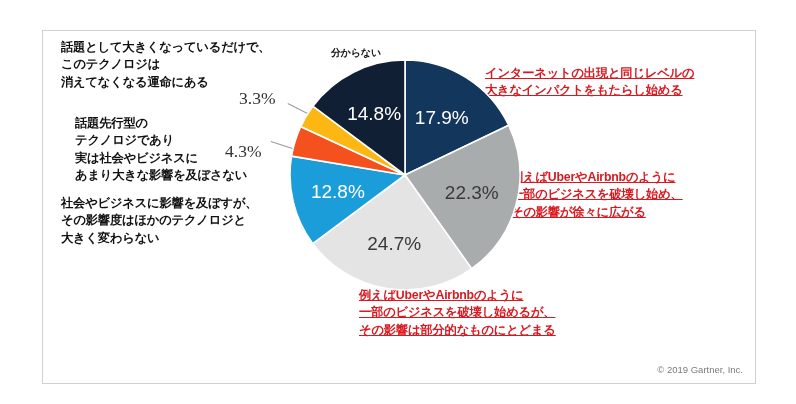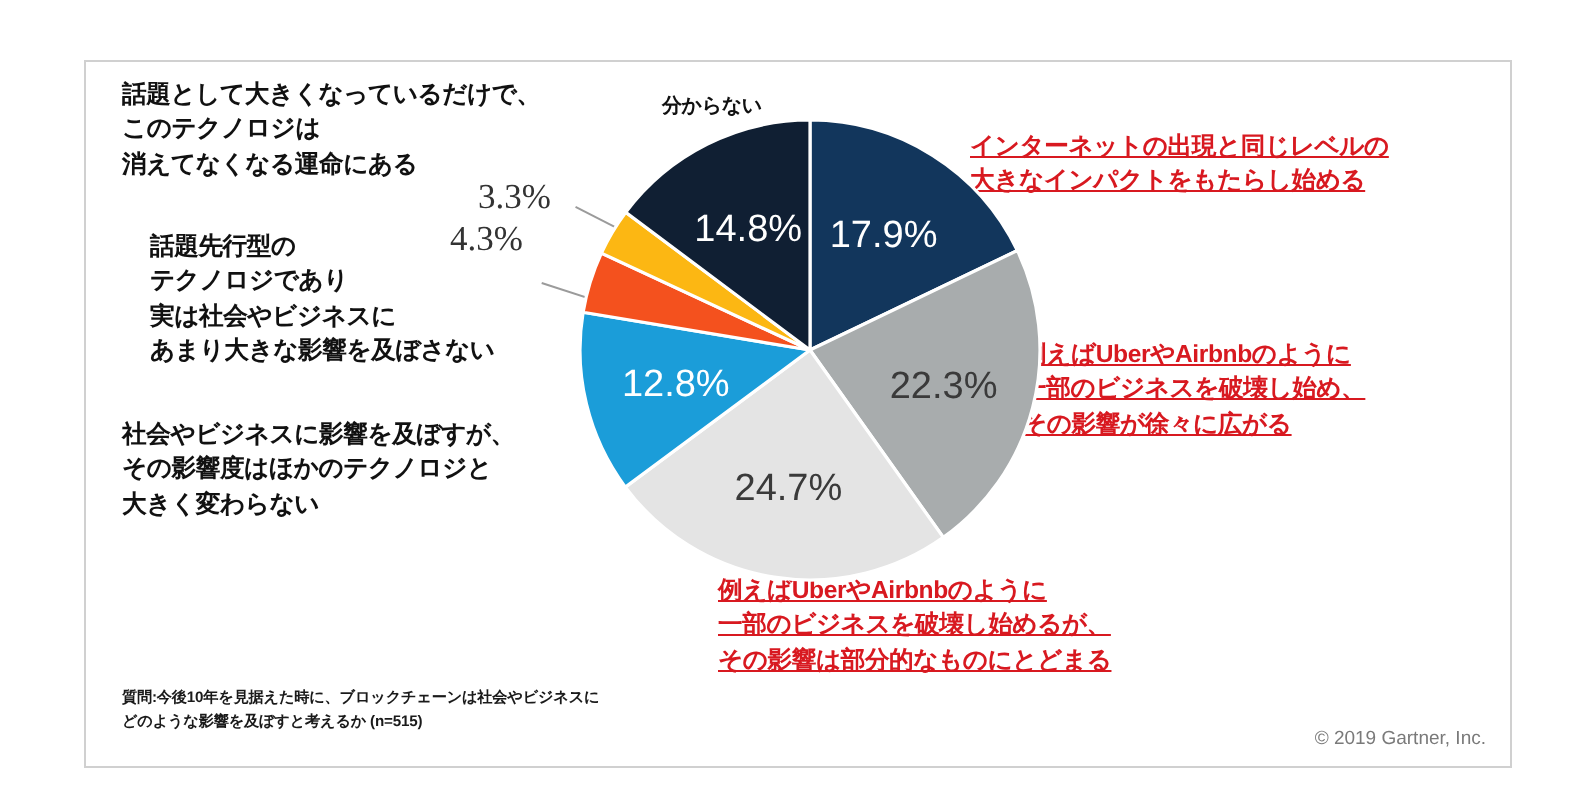--- a/index.html
+++ b/index.html
@@ -7,30 +7,30 @@
        font-family:"Liberation Sans","DejaVu Sans",sans-serif;}
 
   #frame{position:absolute;left:42px;top:30px;width:714px;height:354px;
          border:1px solid #d0d0d0;background:#ffffff;box-sizing:border-box;}
 
   
   .blk{position:absolute;color:#111111;font-weight:bold;font-size:12.3px;
        line-height:1.42;letter-spacing:-0.2px;white-space:pre-line;}
   #ann-doomed{left:18px;top:8px;}
   #ann-hype{left:32px;top:84px;}
-  #ann-minor{left:18px;top:178px;}
+  #ann-minor{left:18px;top:164px;}
 
   
   #ann-unknown{position:absolute;left:288px;top:15px;color:#111111;
        font-weight:bold;font-size:10px;letter-spacing:-0.2px;}
 
   
   .pctout{position:absolute;color:#333333;font-size:17.5px;font-weight:normal;font-family:Liberation Serif, serif;}
   #pct-33{left:196px;top:57px;}
-  #pct-43{left:182px;top:78px;}
+  #pct-43{left:182px;top:110px;}
 
   
   .leader{position:absolute;border-top:1px solid #9b9b9b;transform-origin:0 0;}
 
   
   .red{position:absolute;color:#d81920;font-weight:bold;font-size:12.3px;
        line-height:1.42;letter-spacing:-0.2px;white-space:pre-line;
        text-decoration:underline;text-underline-offset:1px;}
   #red-internet{left:442px;top:34px;}
   #red-spread{left:468px;top:138px;}
@@ -100,17 +100,15 @@
       <g id="slicelabels">
           <text x="152.8" y="64.6" text-anchor="middle" class="slicelbl">17.9%</text>
           <text x="182.8" y="140.2" text-anchor="middle" class="slicelbl dark">22.3%</text>
           <text x="105.2" y="191.2" text-anchor="middle" class="slicelbl dark">24.7%</text>
           <text x="48.9" y="139.2" text-anchor="middle" class="slicelbl">12.8%</text>
           <text x="85.1" y="61.3" text-anchor="middle" class="slicelbl">14.8%</text>
         </g>
     </svg>
   </div>
 
-  <div id="footnote">質問:今後10年を見据えた時に、ブロックチェーンは社会やビジネスに
-どのような影響を及ぼすと考えるか (n=515)</div>
   <div id="copyright">© 2019 Gartner, Inc.</div>
 
 </div>
 
 </body></html>

